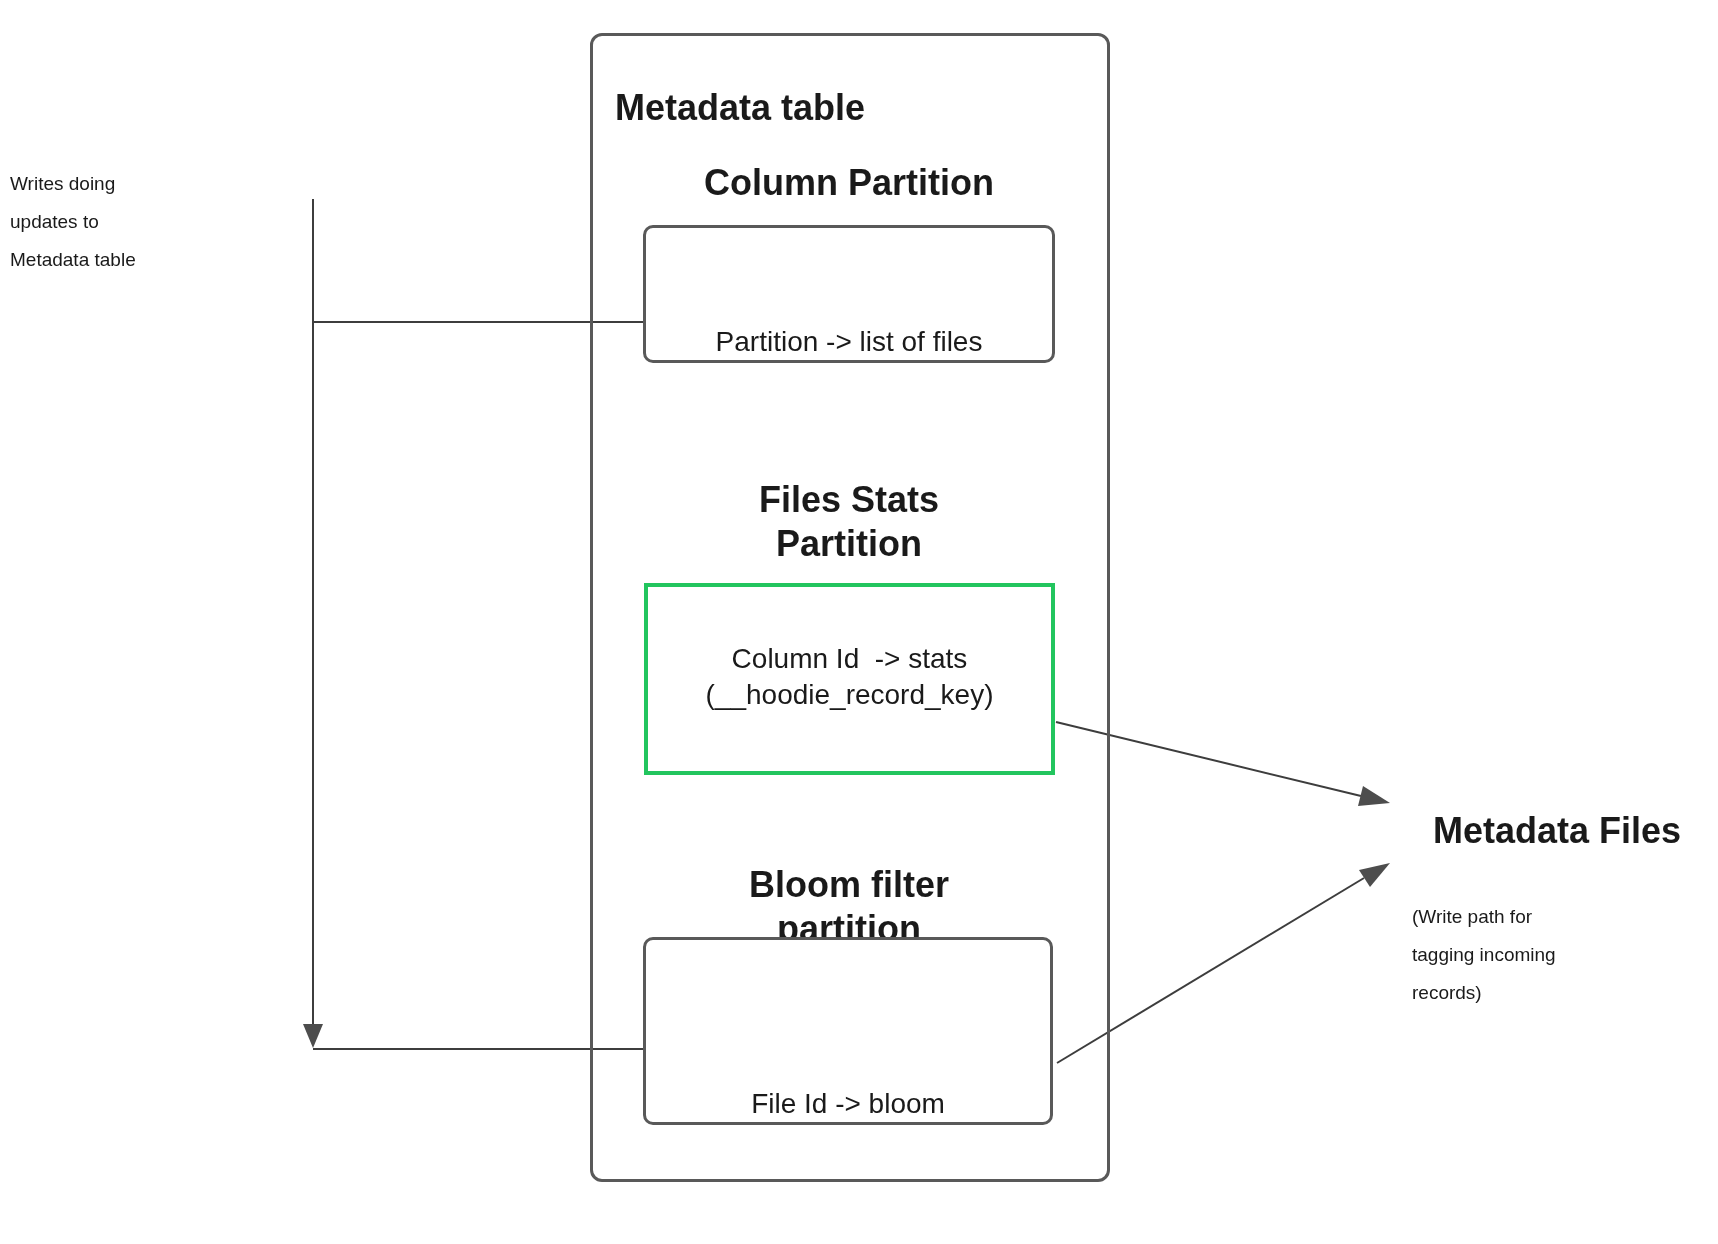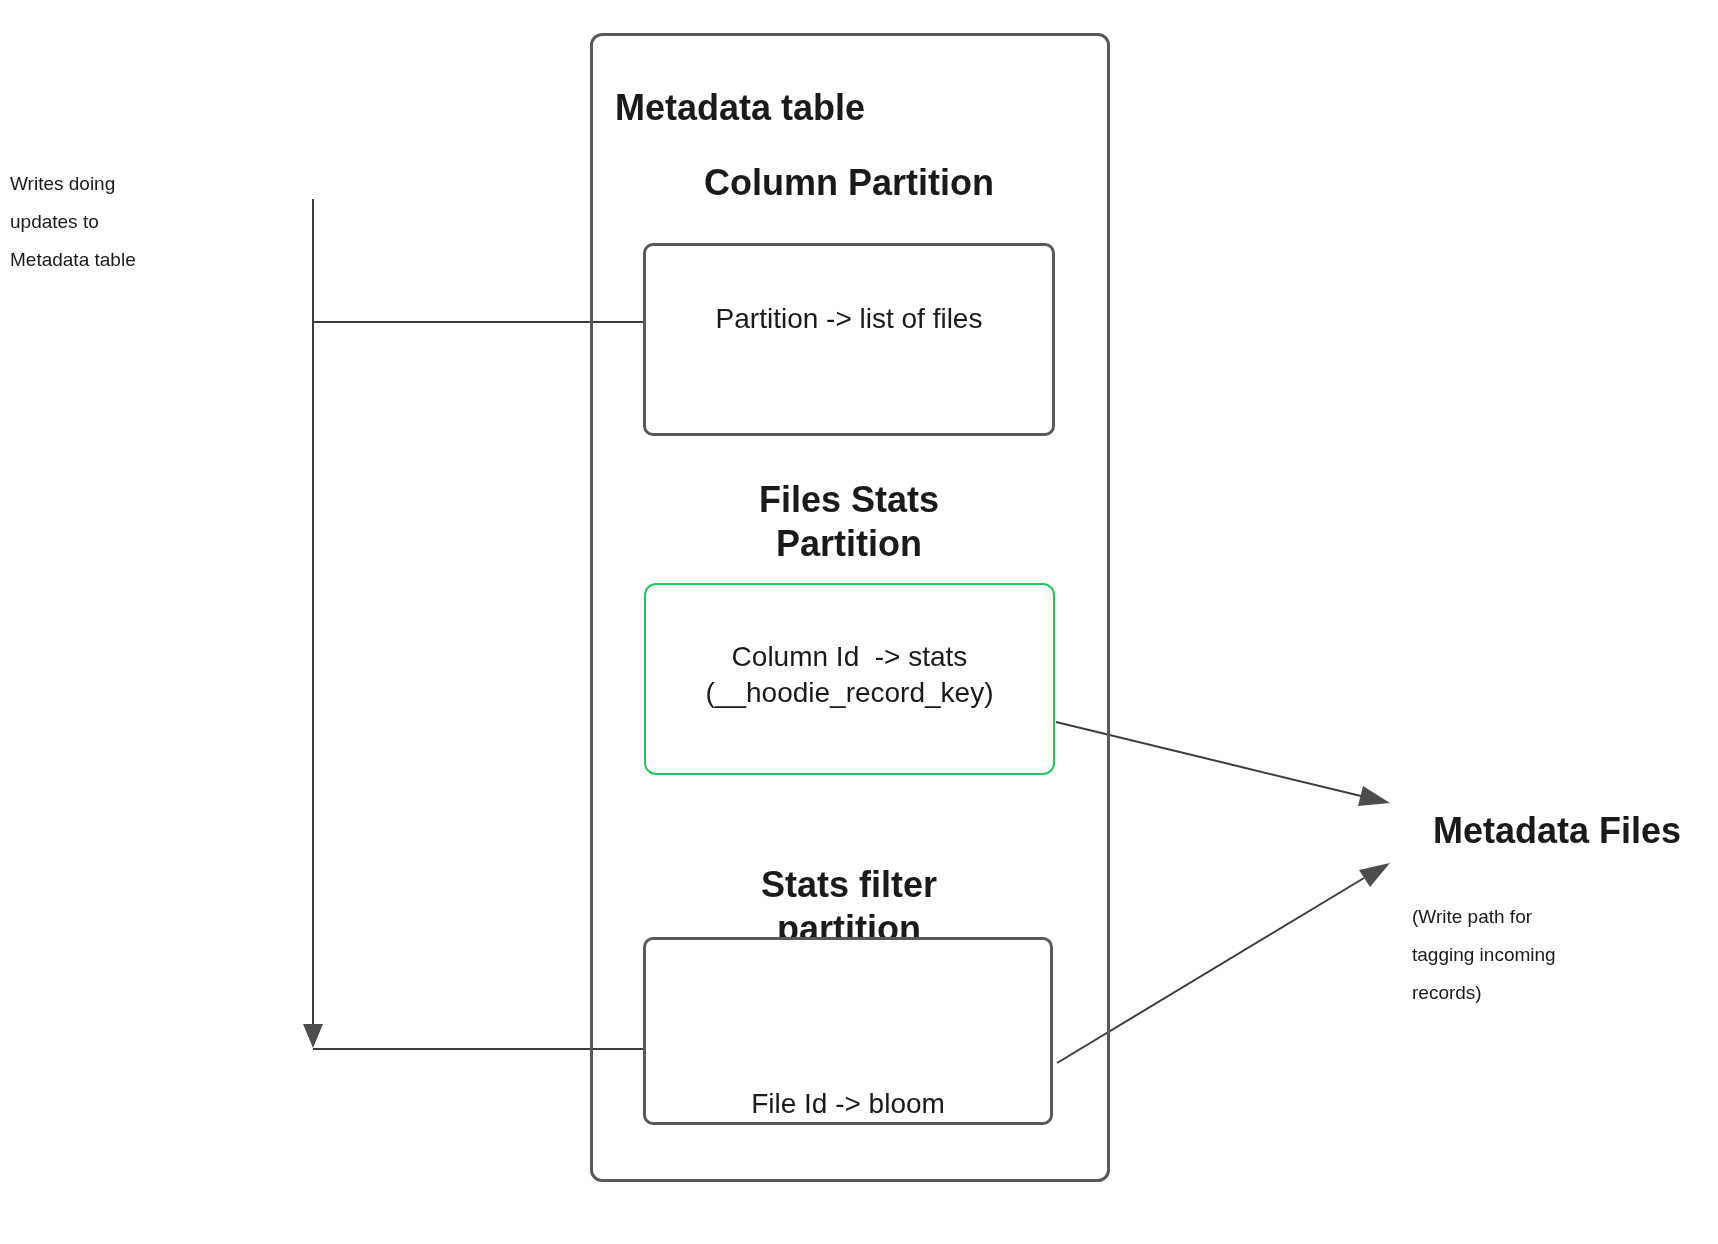--- a/index.html
+++ b/index.html
@@ -43,22 +43,22 @@
   .box-gray {
     border: 3px solid #595959;
     border-radius: 10px;
   }
   .box-outer {
     border: 3px solid #595959;
     border-radius: 12px;
     background: transparent;
   }
   .box-black {
-    border: 2px solid #22c55e;
-    border-radius: 12px;
+    border: 4px solid #22c55e;
+    border-radius: 0;
     justify-content: center;
   }
 
   .title-bold {
     position: absolute;
     font-weight: bold;
     font-size: 36px;
     line-height: 44px;
     white-space: pre-wrap;
     text-align: center;
@@ -101,33 +101,33 @@
   <div class="note-text" style="left:10px; top:165px; width:240px;">Writes doing
 updates to
 Metadata table</div>
 
   <div class="box box-outer" style="left:590px; top:33px; width:520px; height:1149px;"></div>
 
   <div class="title-bold" style="left:615px; top:86px; text-align:left;">Metadata table</div>
 
   <div class="title-bold" style="left:643px; top:161px; width:412px;">Column Partition</div>
 
-  <div class="box box-gray" style="left:643px; top:243px; width:412px; height:193px; align-items:flex-start; padding-top:55px;">
+  <div class="box box-gray" style="left:643px; top:225px; width:412px; height:138px; align-items:flex-end; padding-top:55px;">
     <div class="body-text">Partition -&gt; list of files</div>
   </div>
 
   <div class="title-bold" style="left:643px; top:478px; width:412px;">Files Stats
 Partition</div>
 
   <div class="box box-black" style="left:644px; top:583px; width:411px; height:192px; align-items:flex-start; padding-top:54px;">
     <div class="body-text">Column Id  -&gt; stats
 (__hoodie_record_key)</div>
   </div>
 
-  <div class="title-bold" style="left:643px; top:863px; width:412px;">Stats filter
+  <div class="title-bold" style="left:643px; top:863px; width:412px;">Bloom filter
 partition</div>
 
   <div class="box box-gray" style="left:643px; top:937px; width:410px; height:188px; align-items:flex-end;">
     <div class="body-text">File Id -&gt; bloom</div>
   </div>
 
   <div class="title-bold" style="left:1400px; top:809px; width:314px;">Metadata Files</div>
 
   <div class="note-text" style="left:1412px; top:898px; width:290px;">(Write path for
 tagging incoming

